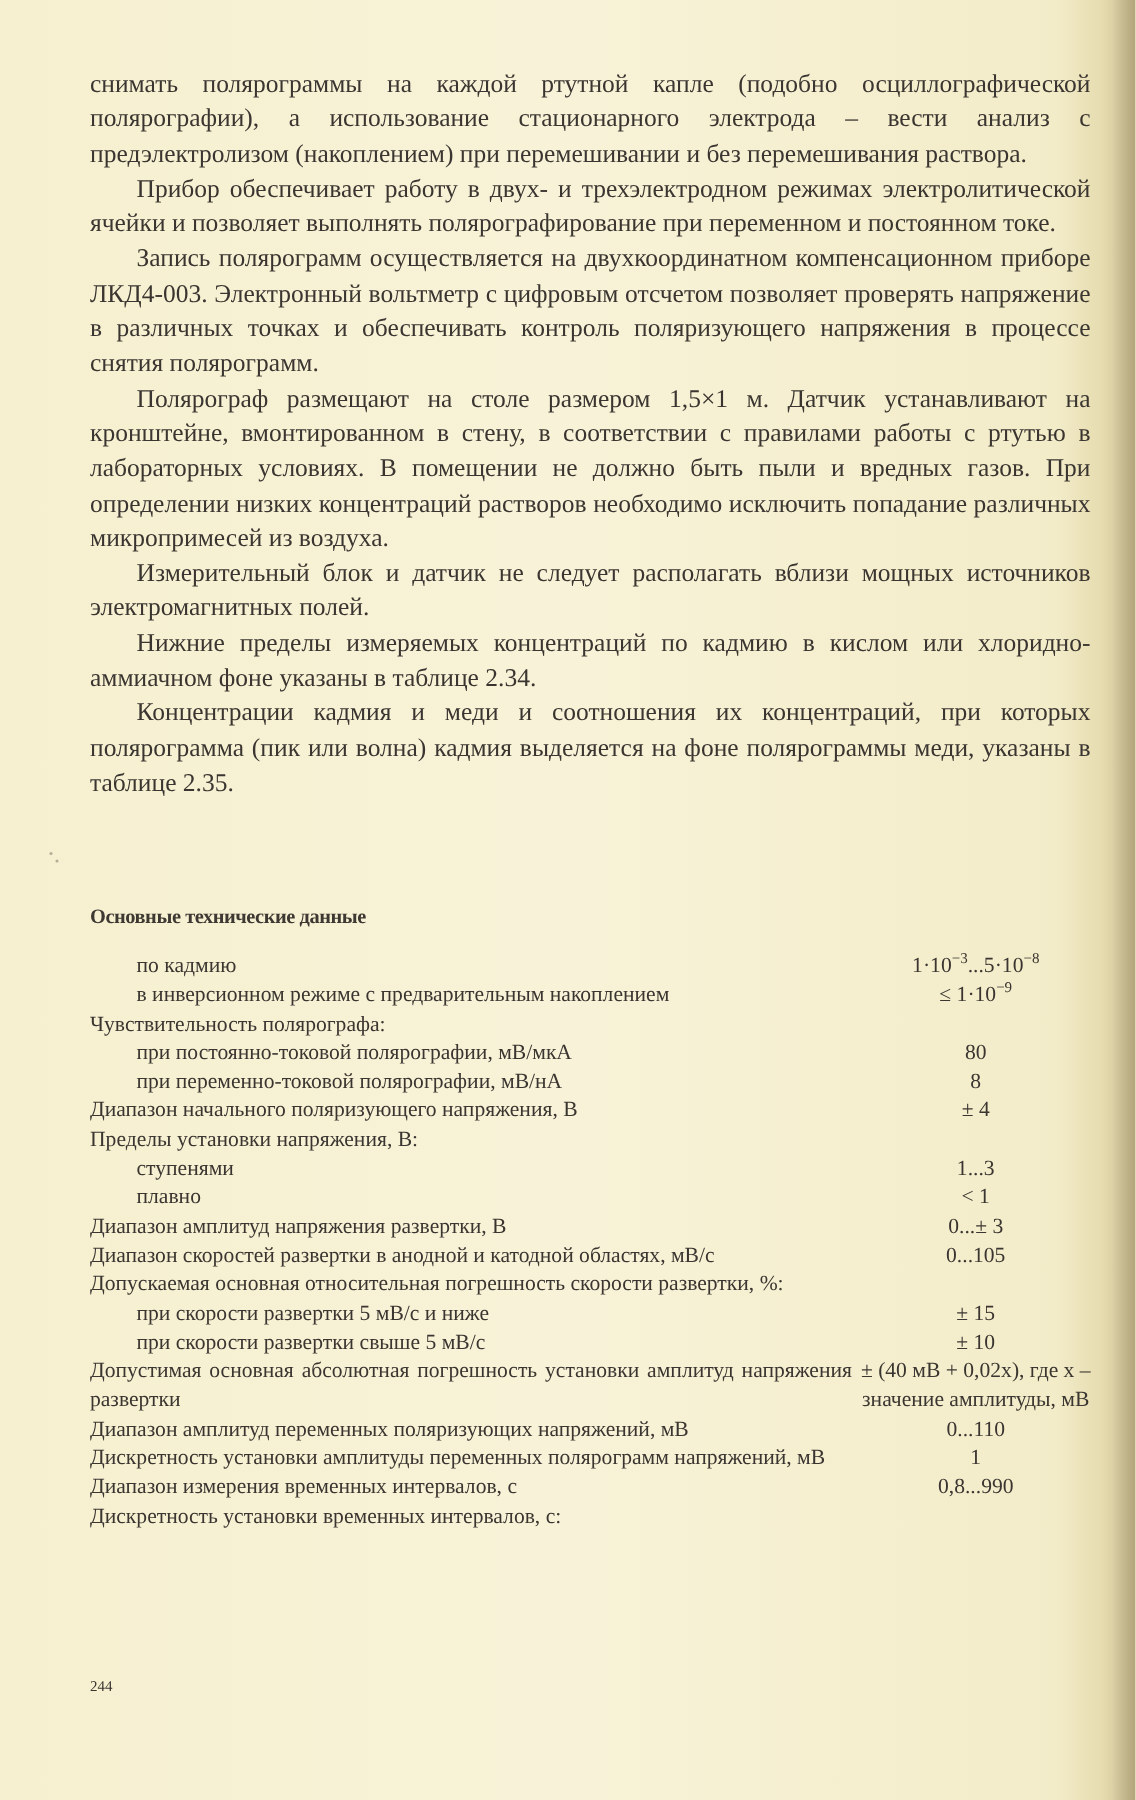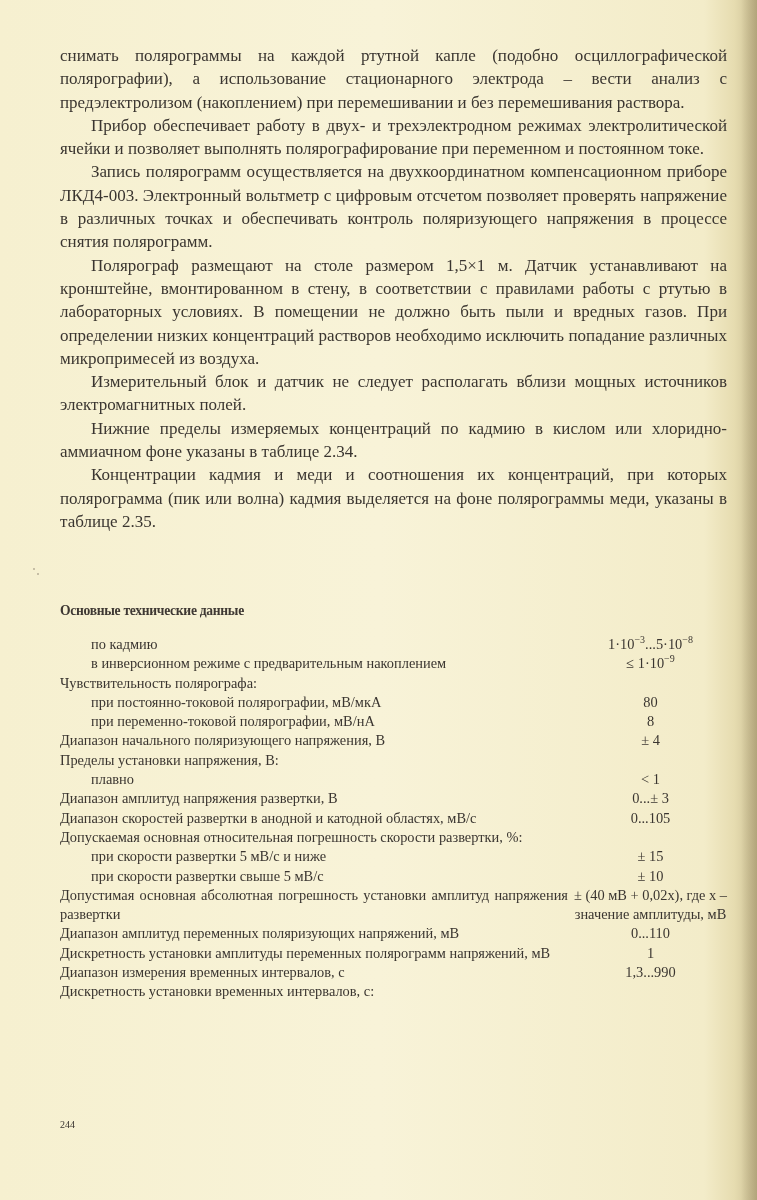--- a/index.html
+++ b/index.html
@@ -88,20 +88,24 @@
     </div>
     <div class="row">
       <div class="label">Диапазон начального поляризующего напряжения, В</div>
       <div class="value">± 4</div>
     </div>
     <div class="row">
       <div class="label">Пределы установки напряжения, В:</div>
       <div class="value"></div>
     </div>
     <div class="row">
+      <div class="label sub">ступенями</div>
+      <div class="value">1...3</div>
+    </div>
+    <div class="row">
       <div class="label sub">плавно</div>
       <div class="value">&lt; 1</div>
     </div>
     <div class="row">
       <div class="label">Диапазон амплитуд напряжения развертки, В</div>
       <div class="value">0...± 3</div>
     </div>
     <div class="row">
       <div class="label">Диапазон скоростей развертки в анодной и катодной областях, мВ/с</div>
       <div class="value">0...105</div>
@@ -125,21 +129,21 @@
     <div class="row">
       <div class="label">Диапазон амплитуд переменных поляризующих напряжений, мВ</div>
       <div class="value">0...110</div>
     </div>
     <div class="row">
       <div class="label">Дискретность установки амплитуды переменных полярограмм напряжений, мВ</div>
       <div class="value">1</div>
     </div>
     <div class="row">
       <div class="label">Диапазон измерения временных интервалов, с</div>
-      <div class="value">1,3...990</div>
+      <div class="value">0,8...990</div>
     </div>
     <div class="row">
       <div class="label">Дискретность установки временных интервалов, с:</div>
       <div class="value"></div>
     </div>
   </div>
 
   <div class="page-number">244</div>
 </div>
 

